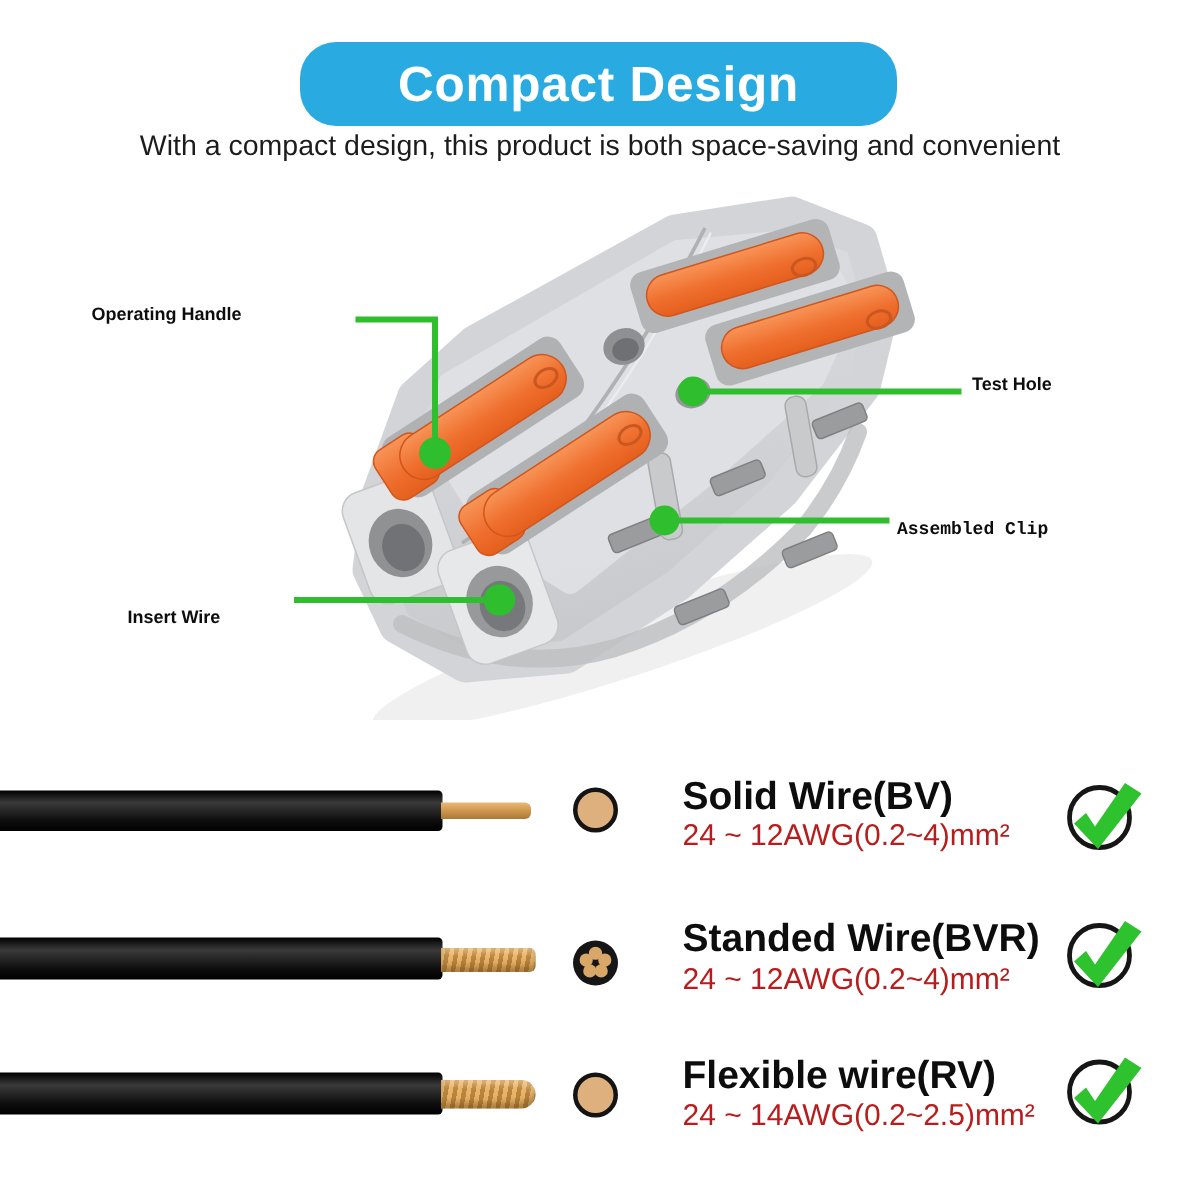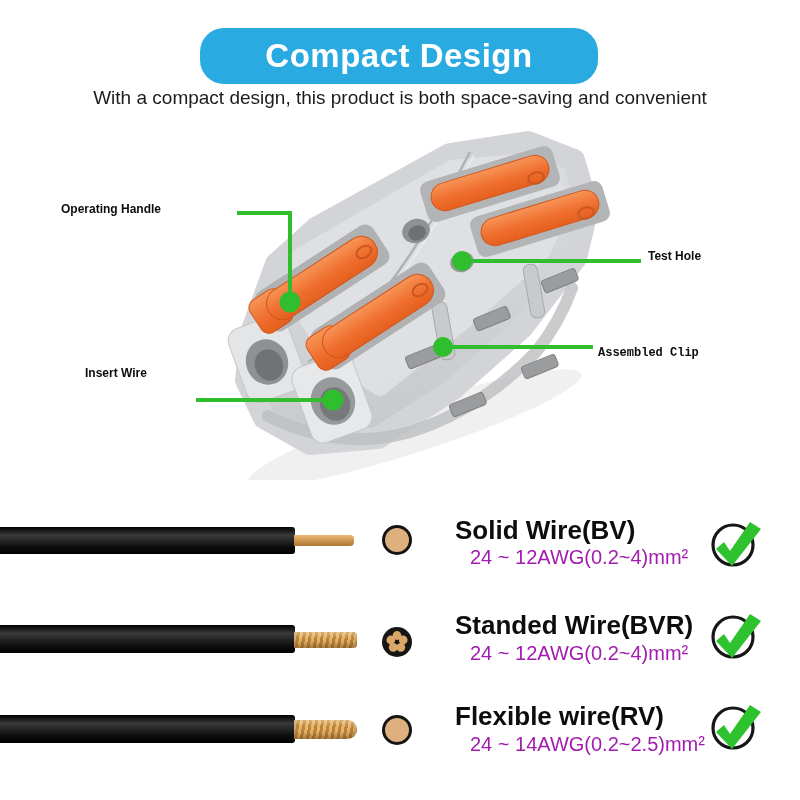--- a/index.html
+++ b/index.html
@@ -11,41 +11,41 @@
   .title-pill .t{color:#ffffff;font-size:33px;font-weight:bold;letter-spacing:.5px;}
   .subtitle{position:absolute;left:0;top:87px;width:800px;text-align:center;
     font-size:19px;color:#1c1c1c;}
 
   .scene{position:absolute;left:0;top:0;}
 
   .callout{position:absolute;font-size:12px;font-weight:bold;color:#0d0d0d;white-space:nowrap;}
   #co-operating{left:61px;top:202px;}
   #co-test{left:648px;top:249px;}
   #co-assembled{left:598px;top:346px;font-family:Liberation Mono, monospace;}
-  #co-insert{left:85px;top:366px;}
+  #co-insert{left:85px;top:404px;}
 
   .wire-row{position:absolute;left:0;width:800px;}
   #row-0{top:512px;height:62px;}
   #row-1{top:605px;height:62px;}
   #row-2{top:695px;height:62px;}
 
   .cable{position:absolute;left:0;width:295px;
     background:linear-gradient(180deg,#000 0%,#3a3a3a 30%,#0d0d0d 75%,#000 100%);
     border-radius:0 3px 3px 0;}
   .tip{position:absolute;background:linear-gradient(180deg,#edb877 0%,#d09a52 45%,#aa7836 100%);
     border-radius:0 4px 4px 0;}
   .tip.stranded{background:repeating-linear-gradient(100deg,#e9b469 0,#e9b469 3px,#b9843d 3px,#b9843d 6px);
     box-shadow:inset 0 -4px 5px rgba(90,60,10,.45), inset 0 3px 4px rgba(255,236,200,.5);}
   .tip.round-end{border-radius:0 10px 10px 0;}
 
   .wire-icon{position:absolute;width:30px;height:30px;border-radius:50%;
     background:#DDB07E;border:3px solid #141414;box-sizing:border-box;}
   .icon-svg{position:absolute;}
   .row-name{position:absolute;left:455px;font-size:26px;font-weight:bold;color:#0d0d0d;white-space:nowrap;}
-  .row-spec{position:absolute;left:470px;font-size:20px;color:#a21caf;white-space:nowrap;}
+  .row-spec{position:absolute;left:455px;font-size:20px;color:#b91c1c;white-space:nowrap;}
   .check{position:absolute;left:704px;}
 </style>
 </head>
 <body>
 
 <div class="canvas">
 
   <div class="title-pill">
     <span class="t">Compact Design</span>
   </div>

